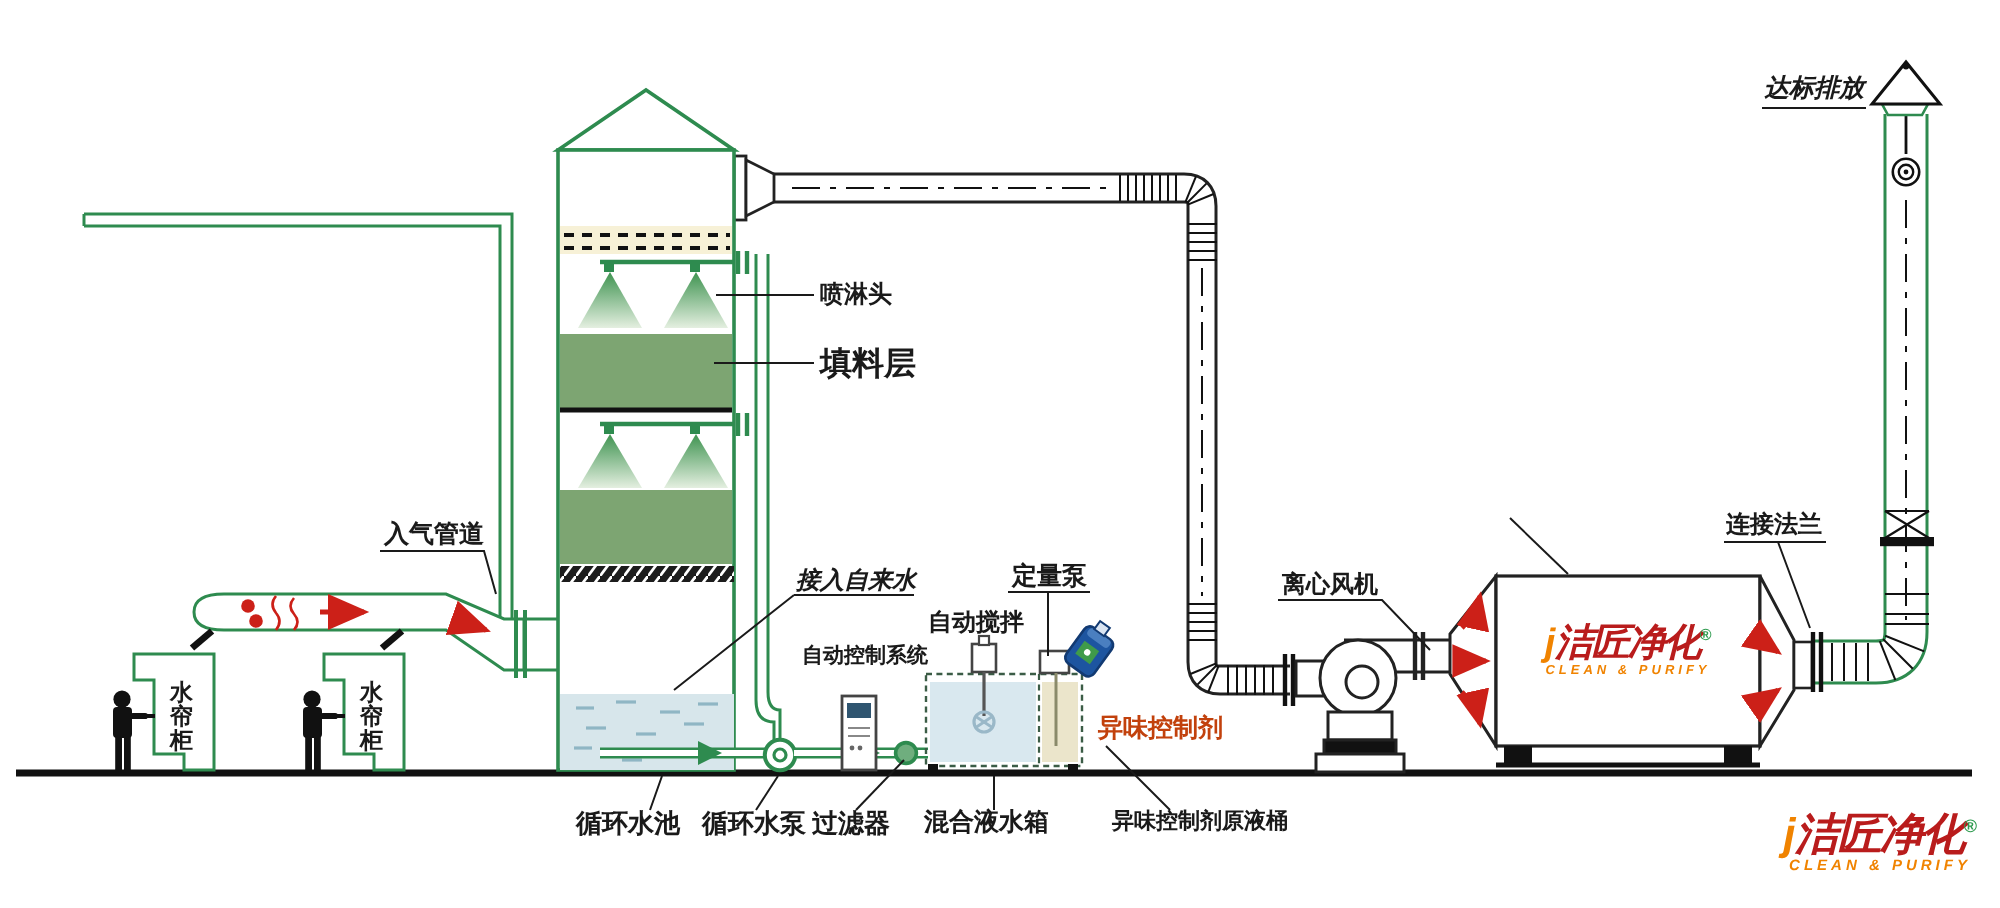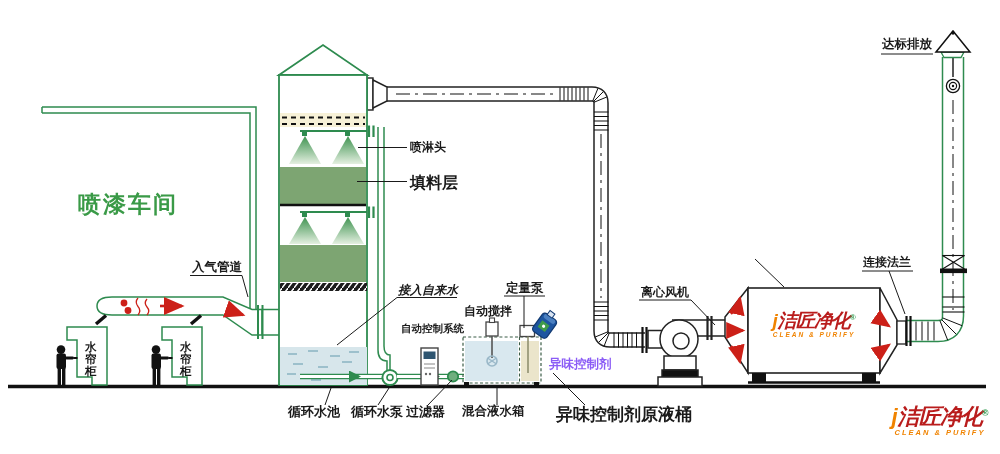--- a/index.html
+++ b/index.html
@@ -2,21 +2,21 @@
 <html><head>
 <meta charset="utf-8">
 <style>
   html,body{margin:0;padding:0;background:#ffffff;}
   #canvas{position:relative;width:1000px;height:454px;background:#ffffff;overflow:hidden;
           font-family:"Liberation Sans","DejaVu Sans",sans-serif;}
   #canvas svg{position:absolute;left:0;top:0;}
   .lbl{position:absolute;white-space:nowrap;color:#1a1a1a;font-weight:bold;line-height:1.05;}
   .green-title{color:#3a9a47;font-size:23px;letter-spacing:2px;}
   .vert{width:14px;white-space:normal;word-break:break-all;line-height:12px;font-size:11.5px;}
-  .orange{color:#8b5cf6;}
+  .orange{color:#c2410c;}
   .logo{position:absolute;text-align:center;font-style:italic;font-weight:bold;}
   .logo .j{color:#f08300;}
   .logo .nm{color:#b91c1c;letter-spacing:-1px;}
   .logo .reg{color:#2e9b4f;vertical-align:super;}
   .logo .tag{color:#f08300;font-style:italic;letter-spacing:2px;}
 </style>
 </head>
 <body>
 
 <div id="canvas">
@@ -358,39 +358,38 @@
     <path d="M862,271 H913 M889,271 L905,314"></path>
     <path d="M881,54 H933"></path>
     <path d="M325,405 L331,388"></path>
     <path d="M378,405 L389,388"></path>
     <path d="M428,405 L452,380"></path>
     <path d="M497,405 V388"></path>
     <path d="M585,405 L553,373"></path>
   </g>
 </svg>
 
-  <div class="lbl green-title" style="left:78px;top:192px;">喷漆车间</div>
   <div class="lbl" style="left:192px;top:261px;font-size:12.5px;">入气管道</div>
   <div class="lbl vert" style="left:85px;top:341px;">水帘柜</div>
   <div class="lbl vert" style="left:180px;top:341px;">水帘柜</div>
   <div class="lbl" style="left:410px;top:141px;font-size:12px;">喷淋头</div>
   <div class="lbl" style="left:410px;top:175px;font-size:16px;">填料层</div>
   <div class="lbl" style="left:398px;top:284px;font-size:12px;font-style:italic;">接入自来水</div>
   <div class="lbl" style="left:401px;top:323px;font-size:10.5px;">自动控制系统</div>
   <div class="lbl" style="left:464px;top:305px;font-size:12px;">自动搅拌</div>
   <div class="lbl" style="left:506px;top:282px;font-size:12.5px;">定量泵</div>
   <div class="lbl orange" style="left:549px;top:358px;font-size:12.5px;">异味控制剂</div>
   <div class="lbl" style="left:641px;top:286px;font-size:12px;">离心风机</div>
   <div class="lbl" style="left:863px;top:256px;font-size:12px;">连接法兰</div>
-  <div class="lbl" style="left:882px;top:38px;font-size:12.5px;">达标排放</div>
+  <div class="lbl" style="left:882px;top:38px;font-size:12.5px;font-style:italic;">达标排放</div>
   <div class="lbl" style="left:288px;top:405px;font-size:13px;">循环水池</div>
   <div class="lbl" style="left:351px;top:405px;font-size:13px;">循环水泵</div>
   <div class="lbl" style="left:406px;top:405px;font-size:13px;">过滤器</div>
   <div class="lbl" style="left:462px;top:405px;font-size:12.5px;">混合液水箱</div>
-  <div class="lbl" style="left:556px;top:406px;font-size:17px;">异味控制剂原液桶</div>
+  <div class="lbl" style="left:556px;top:406px;font-size:11px;">异味控制剂原液桶</div>
 
   <div class="logo" style="left:760px;top:308px;width:108px;">
     <div style="font-size:19px;line-height:20px;">
       <span class="j">j</span><span class="nm">洁匠净化</span><span class="reg" style="font-size:8px;">®</span>
     </div>
     <div class="tag" style="font-size:6.5px;">CLEAN &amp; PURIFY</div>
   </div>
 
   <div class="logo" style="left:890px;top:402px;width:100px;">
     <div style="font-size:22px;line-height:23px;">

